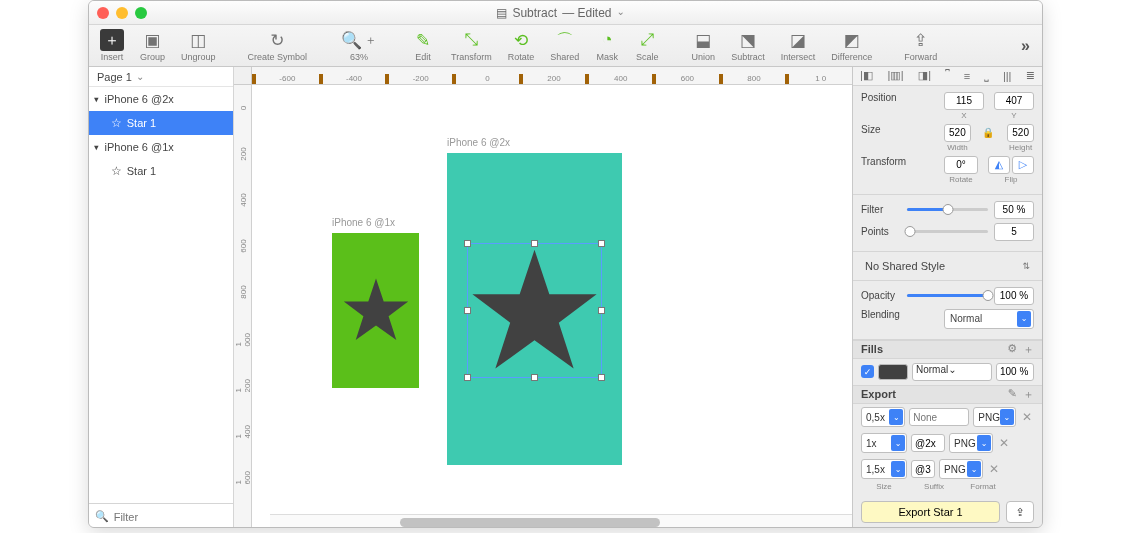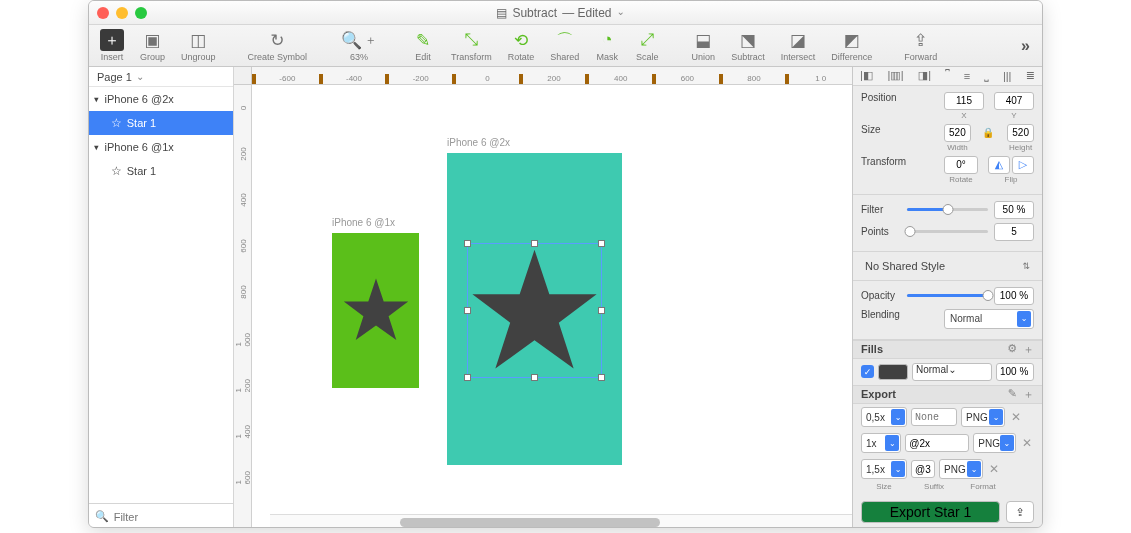--- a/index.html
+++ b/index.html
@@ -77,21 +77,21 @@
 .dd { width:100%; height:20px; border:1px solid #bfbfbf; border-radius:3px; font-size:10px; background:#fff; display:flex; align-items:center; justify-content:space-between; padding:0 2px 0 5px; }
 .dd .dbtn { background:#3e82f7; color:#fff; width:14px; height:16px; border-radius:2px; display:flex; align-items:center; justify-content:center; font-size:8px; }
 .sect-hdr { display:flex; align-items:center; height:22px; padding:0 8px; font-size:11px; font-weight:600; color:#444; background:#e3e3e3; border-bottom:1px solid #d5d5d5; border-top:1px solid #d5d5d5; }
 .sect-hdr .ic-r { margin-left:auto; display:flex; gap:6px; color:#888; font-weight:normal; }
 .export-row { display:flex; align-items:center; gap:4px; padding:3px 8px; font-size:10px; }
 .export-row .seld { display:flex; align-items:center; justify-content:space-between; padding:0 1px 0 4px; height:20px; }
 .export-row .seld .dbtn { background:#3e82f7; color:#fff; width:14px; border-radius:2px; height:16px; display:flex; align-items:center; justify-content:center; font-size:8px; }
 .ex-close { color:#999; font-size:12px; padding:0 2px; }
 .ex-labels { display:flex; gap:4px; padding:0 8px 4px; font-size:8px; color:#888; }
 .export-btn-row { display:flex; gap:6px; padding:6px 8px; }
-.export-btn { flex:1; height:22px; border:1px solid #bfbfbf; border-radius:4px; background:#15803d; font-size:14px; }
+.export-btn { flex:1; height:22px; border:1px solid #bfbfbf; border-radius:4px; background:#fef9c3; font-size:11px; }
 .share-btn { width:28px; height:22px; border:1px solid #bfbfbf; border-radius:4px; background:#fff; display:flex; align-items:center; justify-content:center; }
 .lock { color:#888; font-size:10px; padding:0 2px; }
 .fills-row { display:flex; gap:4px; padding:4px 8px; align-items:center; }
 .fills-row .cb { width:13px; height:13px; border-radius:3px; background:#3e82f7; display:inline-flex; align-items:center; justify-content:center; color:#fff; font-size:9px; }
 .fills-row .sw { width:30px; height:16px; border:1px solid #bbb; border-radius:3px; background:#414141; }
 </style>
 </head>
 <body>
 
 <div class="app">
@@ -399,33 +399,33 @@
         <span class="ic-r">
             <span>✎</span>
             <span>＋</span>
           </span>
       </div>
       <div class="export-row">
         <div class="seld" style="width:46px">
             <span>0,5x</span>
             <span class="dbtn">⌄</span>
           </div>
-        <input class="numf" style="width: 46px; color: rgb(187, 187, 187); font-family: Liberation Mono, monospace;" placeholder="None">
+        <input class="numf" style="width: 60px; color: rgb(187, 187, 187);" placeholder="None">
         <div class="seld" style="width:44px">
             <span>PNG</span>
             <span class="dbtn">⌄</span>
           </div>
         <span class="ex-close">✕</span>
       </div>
       <div class="export-row">
         <div class="seld" style="width:46px">
             <span>1x</span>
             <span class="dbtn">⌄</span>
           </div>
-        <input class="numf" style="width: 64px;" value="@2x">
+        <input class="numf" style="width: 34px;" value="@2x">
         <div class="seld" style="width:44px">
             <span>PNG</span>
             <span class="dbtn">⌄</span>
           </div>
         <span class="ex-close">✕</span>
       </div>
       <div class="export-row">
         <div class="seld" style="width:46px">
             <span>1,5x</span>
             <span class="dbtn">⌄</span>

